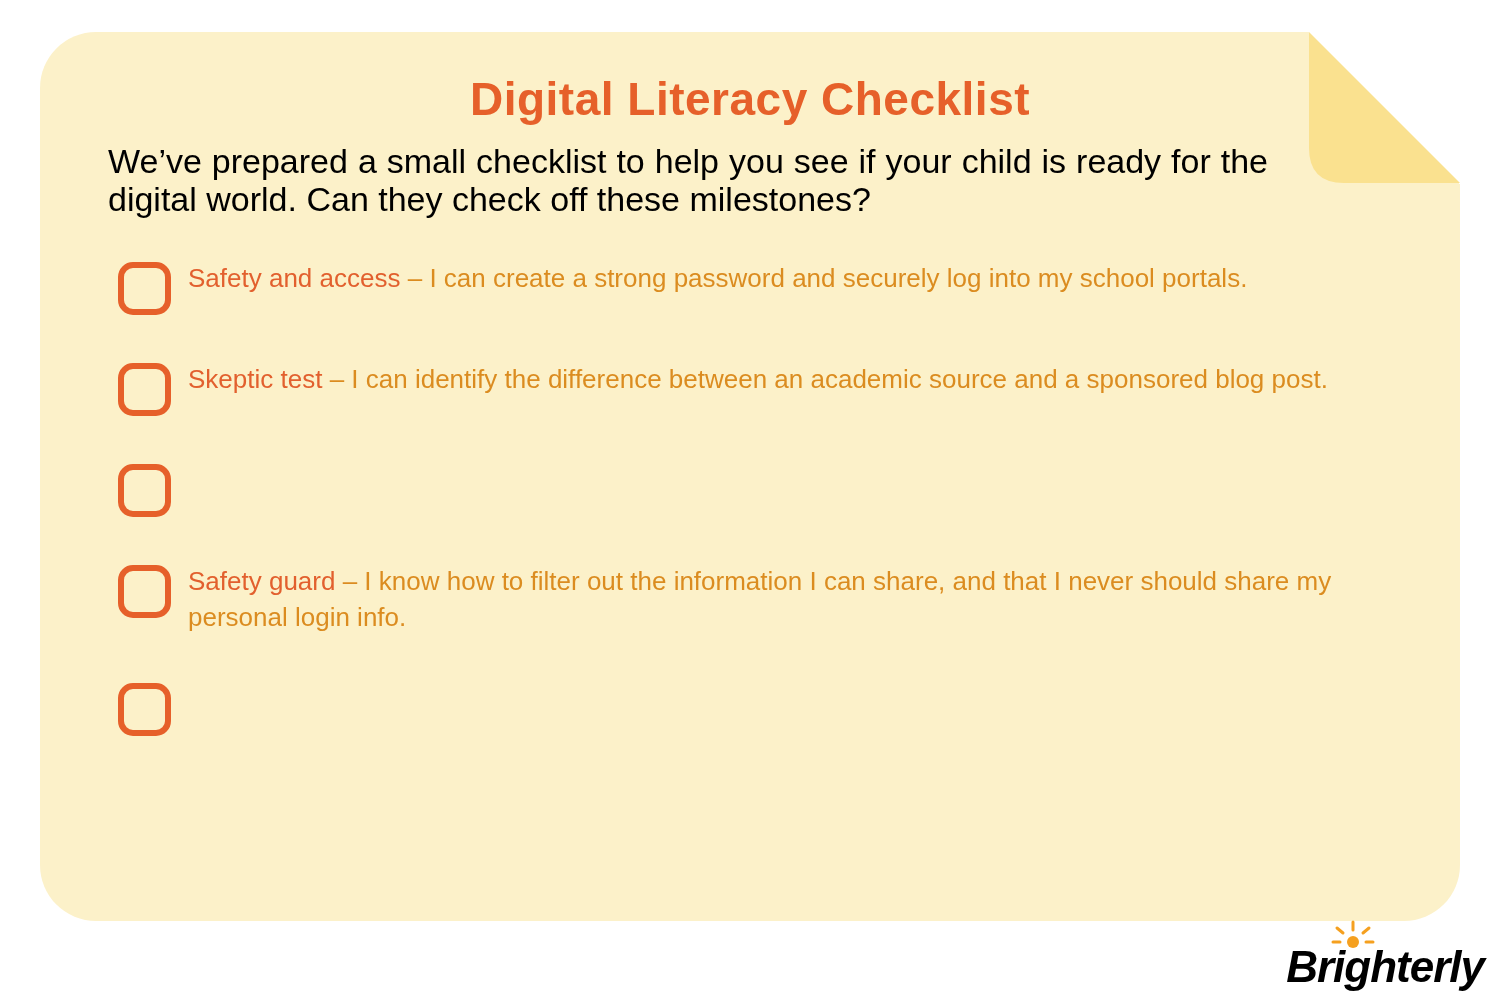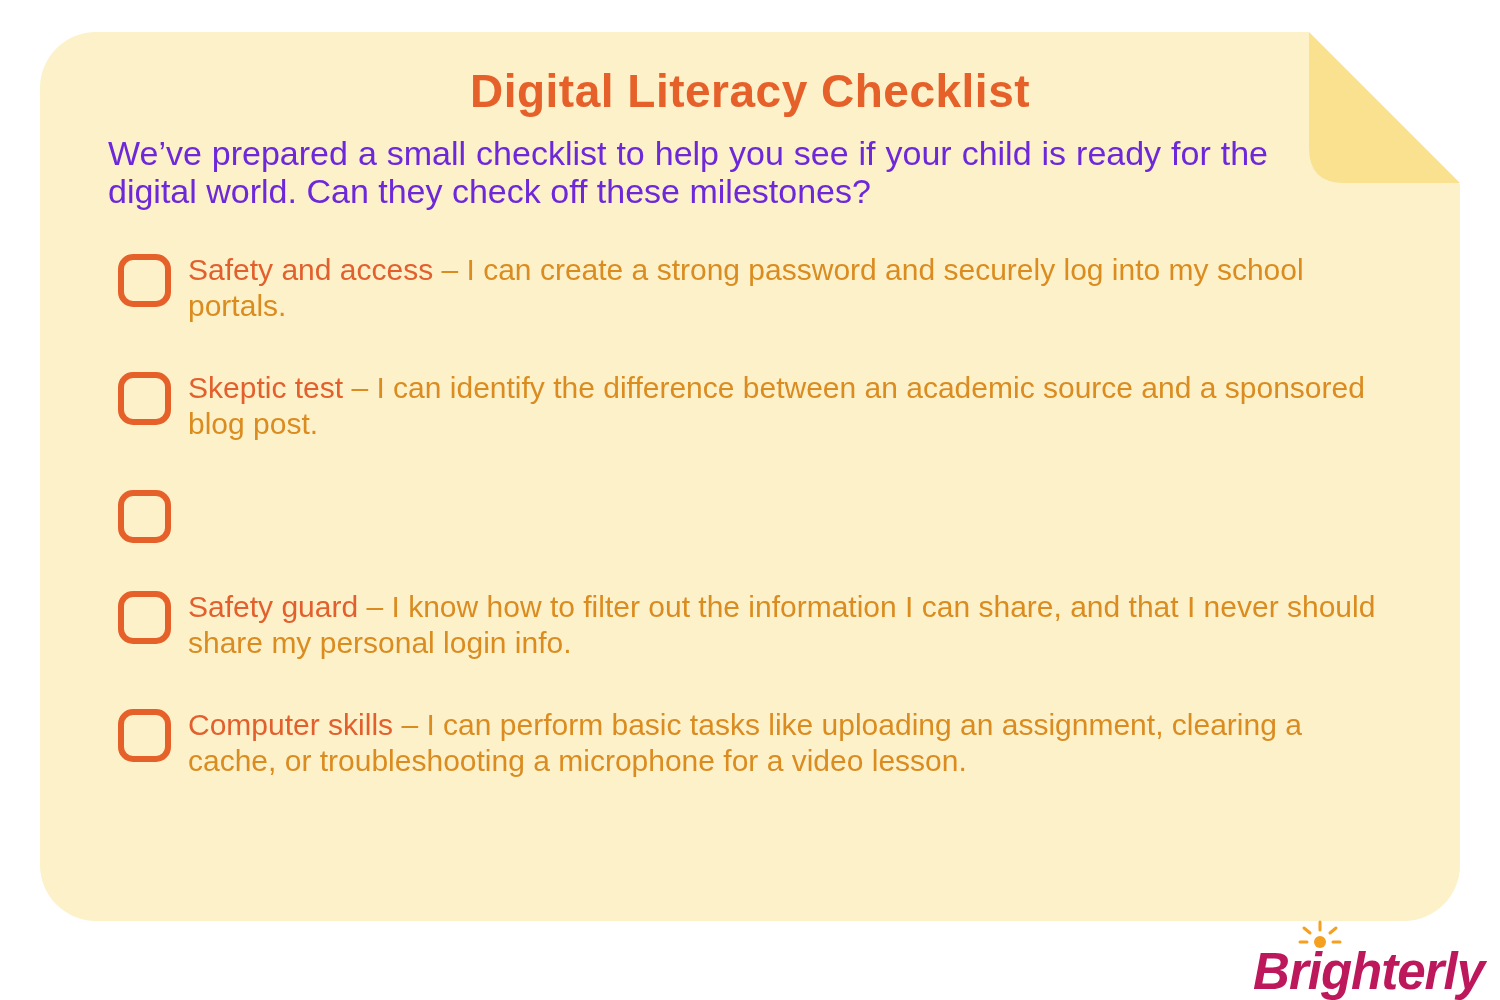--- a/index.html
+++ b/index.html
@@ -26,34 +26,34 @@
     position: absolute;
     top: 0;
     right: 0;
     width: 152px;
     height: 152px;
     background: linear-gradient(to bottom left, #ffffff 50%, rgba(255,255,255,0) 50%);
   }
   .fold-box svg { display: block; width: 152px; height: 152px; }
 
   .title {
-    margin: 8px;
+    margin: 16px;
     padding-top: 24px;
     text-align: center;
     font-size: 46px;
     font-weight: bold;
     color: #E6602A;
     letter-spacing: 0.5px;
   }
   .intro {
     margin: 16px 0 0 68px;
     width: 1160px;
     font-size: 34px;
     line-height: 38px;
-    color: #6d28d9;
+    color: #000000;
     text-align: justify;
     text-align-last: left;
   }
   .items {
     margin: 42px 0 0 78px;
   }
   .item {
     display: flex;
     align-items: flex-start;
     margin-bottom: 46px;
@@ -64,40 +64,40 @@
     height: 41px;
     border: 6px solid #E6602A;
     border-radius: 15px;
     margin-top: 2px;
     background: transparent;
     cursor: pointer;
   }
   .item-text {
     margin: 0 0 0 17px;
     width: 1190px;
-    font-size: 30px;
+    font-size: 26px;
     line-height: 36px;
     color: #DB8C20;
   }
   .item-text .head {
     color: #E2602E;
     font-weight: normal;
   }
   .logo {
     position: absolute;
     right: 16px;
     bottom: 6px;
     height: 74px;
   }
   .logo-inner { position: relative; display: inline-block; padding-top: 22px; }
   .logo-text {
-    font-size: 51px;
+    font-size: 44px;
     font-weight: bold;
     font-style: italic;
-    color: #be185d;
+    color: #000000;
     letter-spacing: -1px;
   }
   .sun {
     position: absolute;
     top: 0;
     left: 44px;
     width: 46px;
     height: 32px;
   }
 </style>
@@ -135,22 +135,20 @@
     </div>
 
     <div class="item">
       <div class="checkbox"></div>
       <p class="item-text"><span class="head">Safety guard</span>
         <span>– I know how to filter out the information I can share, and that I never should share my personal login info.</span></p>
     </div>
 
     <div class="item">
       <div class="checkbox"></div>
-      <p class="item-text"><span class="head">Computer skills</span>
-        <span>– I can perform basic tasks like uploading an assignment, clearing a cache, or troubleshooting a microphone for a video lesson.</span></p>
     </div>
 
   </div>
 </div>
 
 <div class="logo">
   <span class="logo-inner">
     <svg class="sun" viewBox="0 0 46 32">
       <g stroke="#F5A01F" stroke-width="3" stroke-linecap="round" fill="none">
         <line x1="23" y1="10" x2="23" y2="2"></line>

